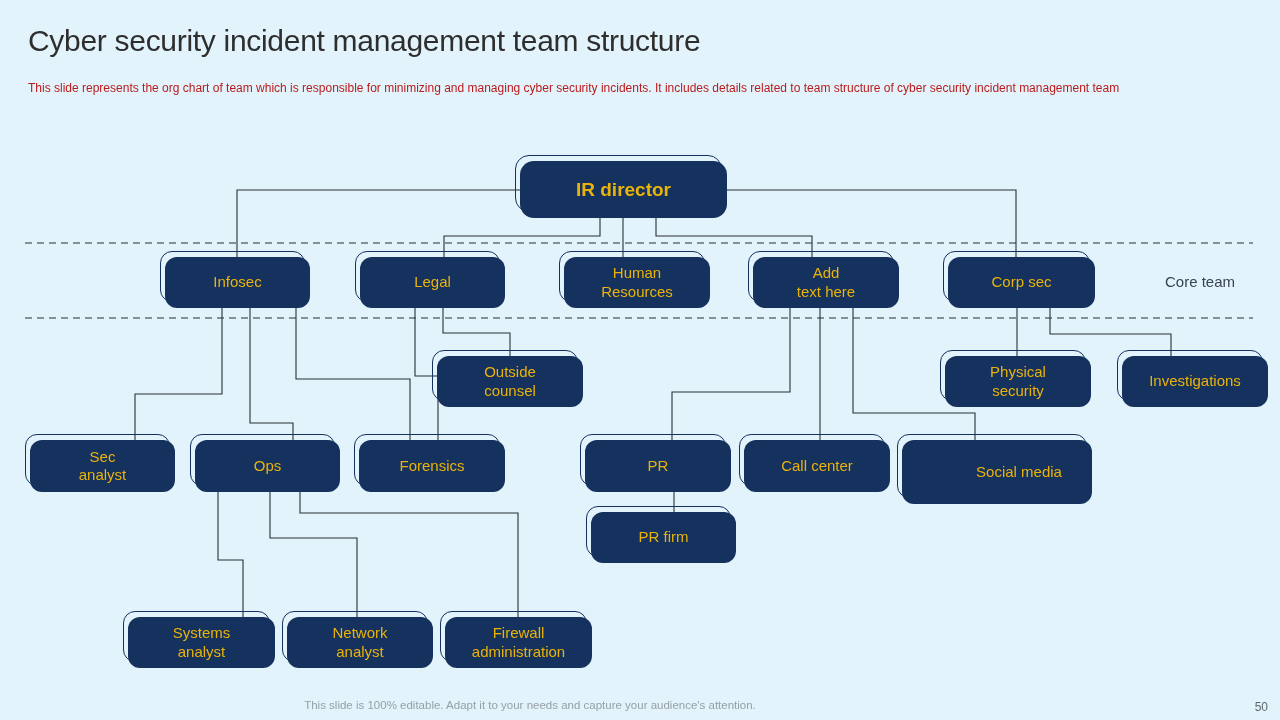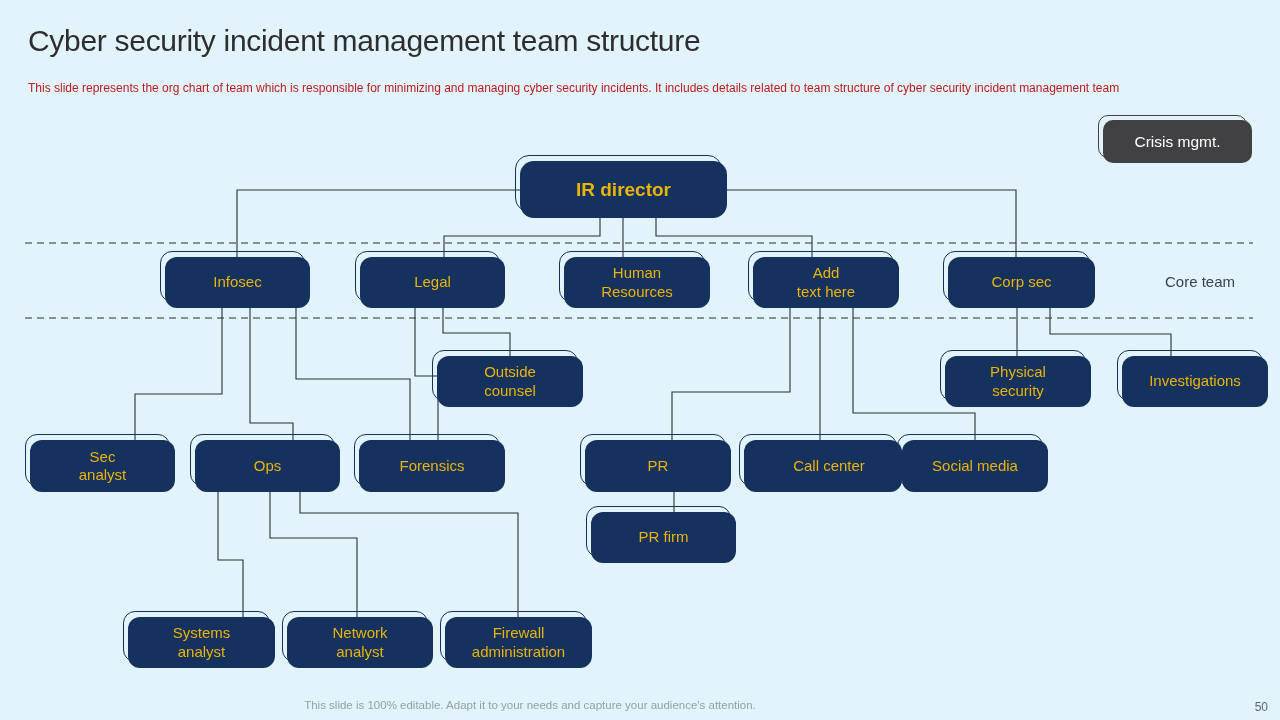--- a/index.html
+++ b/index.html
@@ -82,30 +82,29 @@
       <div class="node" style="left: 437px; top: 356px; width: 146px; height: 51px;">Outside
 counsel</div>
       <div class="node" style="left: 945px; top: 356px; width: 146px; height: 51px;">Physical
 security</div>
       <div class="node" style="left: 1098px; top: 356px; width: 146px; height: 51px; margin-left: 24px;">Investigations</div>
       <div class="node" style="left: 30px; top: 440px; width: 145px; height: 52px;">Sec
 analyst</div>
       <div class="node" style="left: 195px; top: 440px; width: 145px; height: 52px;">Ops</div>
       <div class="node" style="left: 359px; top: 440px; width: 146px; height: 52px;">Forensics</div>
       <div class="node" style="left: 585px; top: 440px; width: 146px; height: 52px;">PR</div>
-      <div class="node" style="left: 744px; top: 440px; width: 146px; height: 52px; padding-left: 12px;">Call center</div>
-      <div class="node" style="left: 902px; top: 440px; width: 146px; height: 52px;">Social media</div>
+      <div class="node" style="left: 744px; top: 440px; width: 146px; height: 52px;">Call center</div>
+      <div class="node" style="left: 902px; top: 440px; width: 146px; height: 64px; padding-left: 44px;">Social media</div>
       <div class="node" style="left: 591px; top: 512px; width: 145px; height: 51px;">PR firm</div>
       <div class="node" style="left: 128px; top: 617px; width: 147px; height: 51px;">Systems
 analyst</div>
       <div class="node" style="left: 287px; top: 617px; width: 146px; height: 51px;">Network
 analyst</div>
       <div class="node" style="left: 445px; top: 617px; width: 147px; height: 51px;">Firewall
 administration</div>
     </div>
 
-  <div class="gbtn" id="legend-crisis">Crisis mgmt.</div>
 
   <div class="core-team">Core team</div>
 
   <div class="footer-note">This slide is 100% editable. Adapt it to your needs and capture your audience's attention.</div>
   <div class="page-number">50</div>
 </div>
 
 </body></html>

